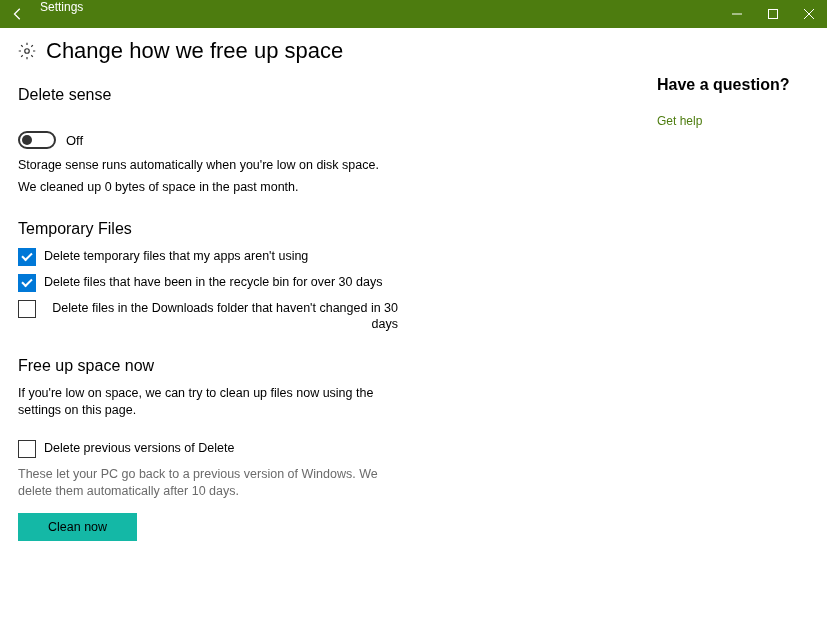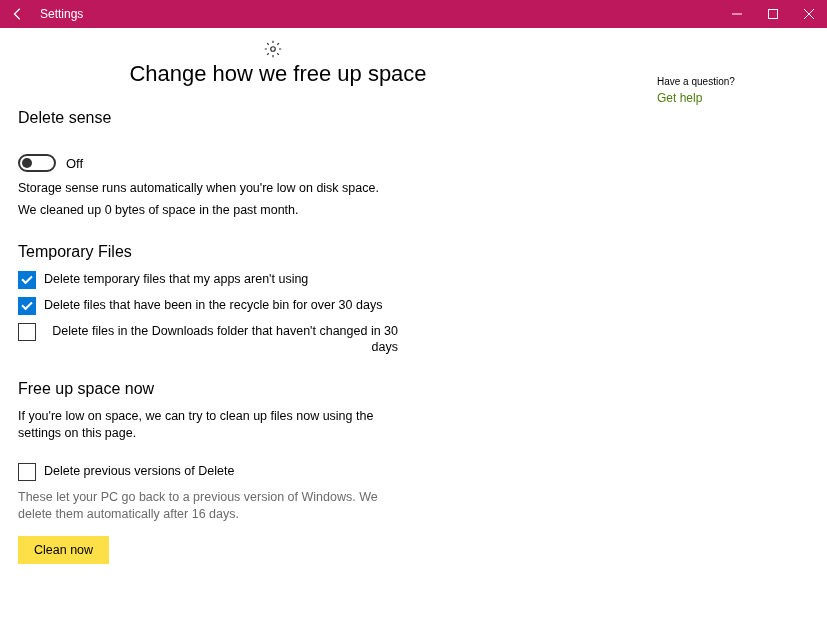--- a/index.html
+++ b/index.html
@@ -7,24 +7,24 @@
     font-family: "Segoe UI", -apple-system, sans-serif;
     font-size: 13px;
     color: #000;
     background: #fff;
     width: 827px;
     height: 622px;
     overflow: hidden;
   }
   .titlebar {
     height: 28px;
-    background: #be185d;
+    background: #4d7c0f;
     color: #fff;
     display: flex;
-    align-items: center;
+    align-items: flex-start;
     padding: 0 0 0 0;
   }
   .titlebar-back {
     width: 36px;
     height: 28px;
     display: flex;
     align-items: center;
     justify-content: center;
     cursor: pointer;
   }
@@ -54,21 +54,20 @@
   }
   .side {
     margin-left: auto;
     width: 150px;
     padding-top: 38px;
   }
   .page-header {
     display: flex;
     align-items: center;
     margin-bottom: 22px;
-    flex-direction: column;
   }
   .gear {
     margin-right: 10px;
     margin-top: 2px;
   }
   .page-title {
     font-size: 22px;
     font-weight: 400;
   }
   .section-title {
@@ -142,31 +141,32 @@
     height: 8px;
     border: solid #fff;
     border-width: 0 2px 2px 0;
     transform: rotate(45deg) translate(-1px,-1px);
   }
   .check-label {
     font-size: 12.5px;
     line-height: 1.3;
   }
   .button {
-    background: #fde047;
+    background: #14b8a6;
     border: none;
-    padding: 7px 16px;
+    padding: 7px 30px;
     font-size: 12.5px;
     font-family: inherit;
     margin-top: 12px;
     cursor: pointer;
   }
   .side-q {
-    font-size: 10px;
-    margin-bottom: 4px;
+    font-size: 16px;
+    margin-bottom: 20px;
+    font-weight: bold;
   }
   .side-link {
     font-size: 12px;
     color: #4d7c0f;
     cursor: pointer;
   }
 </style>
 </head>
 <body>
 
@@ -239,21 +239,21 @@
       </div>
     </div>
 
     <div class="section">
       <h2 class="section-title">Free up space now</h2>
       <div class="desc" style="max-width:360px;margin-bottom:20px;">If you're low on space, we can try to clean up files now using the settings on this page.</div>
       <div class="check-row">
         <div class="checkbox"></div>
         <span class="check-label">Delete previous versions of Delete</span>
       </div>
-      <div class="desc-muted">These let your PC go back to a previous version of Windows. We delete them automatically after 16 days.</div>
+      <div class="desc-muted">These let your PC go back to a previous version of Windows. We delete them automatically after 10 days.</div>
       <button class="button">Clean now</button>
     </div>
 
   </div>
 
   <div class="side">
     <div class="side-q">Have a question?</div>
     <div class="side-link">Get help</div>
   </div>
 </div>

